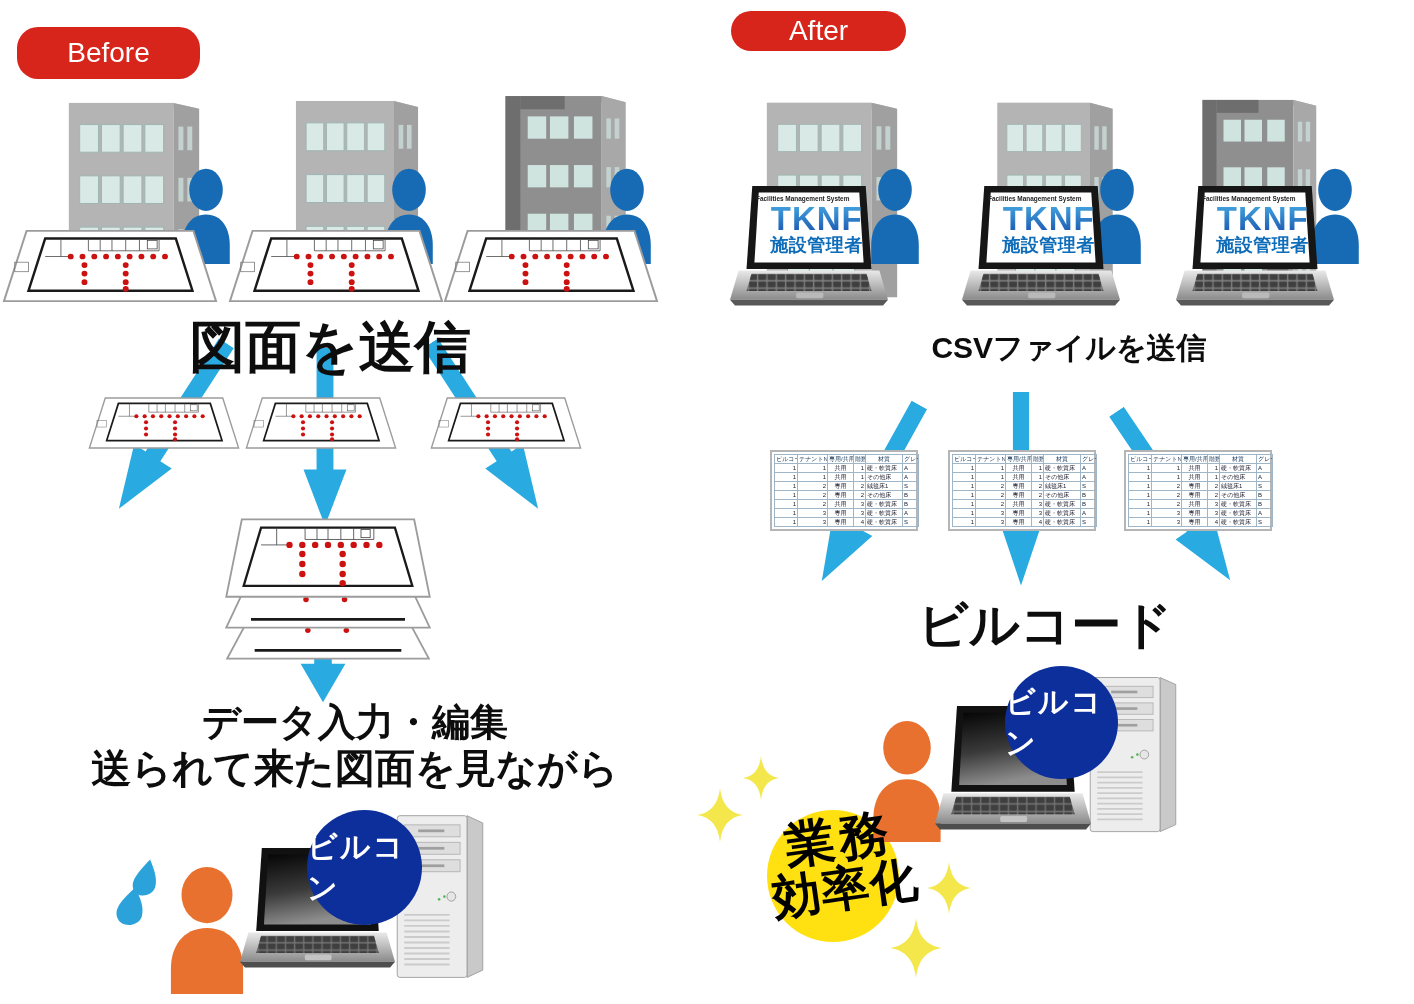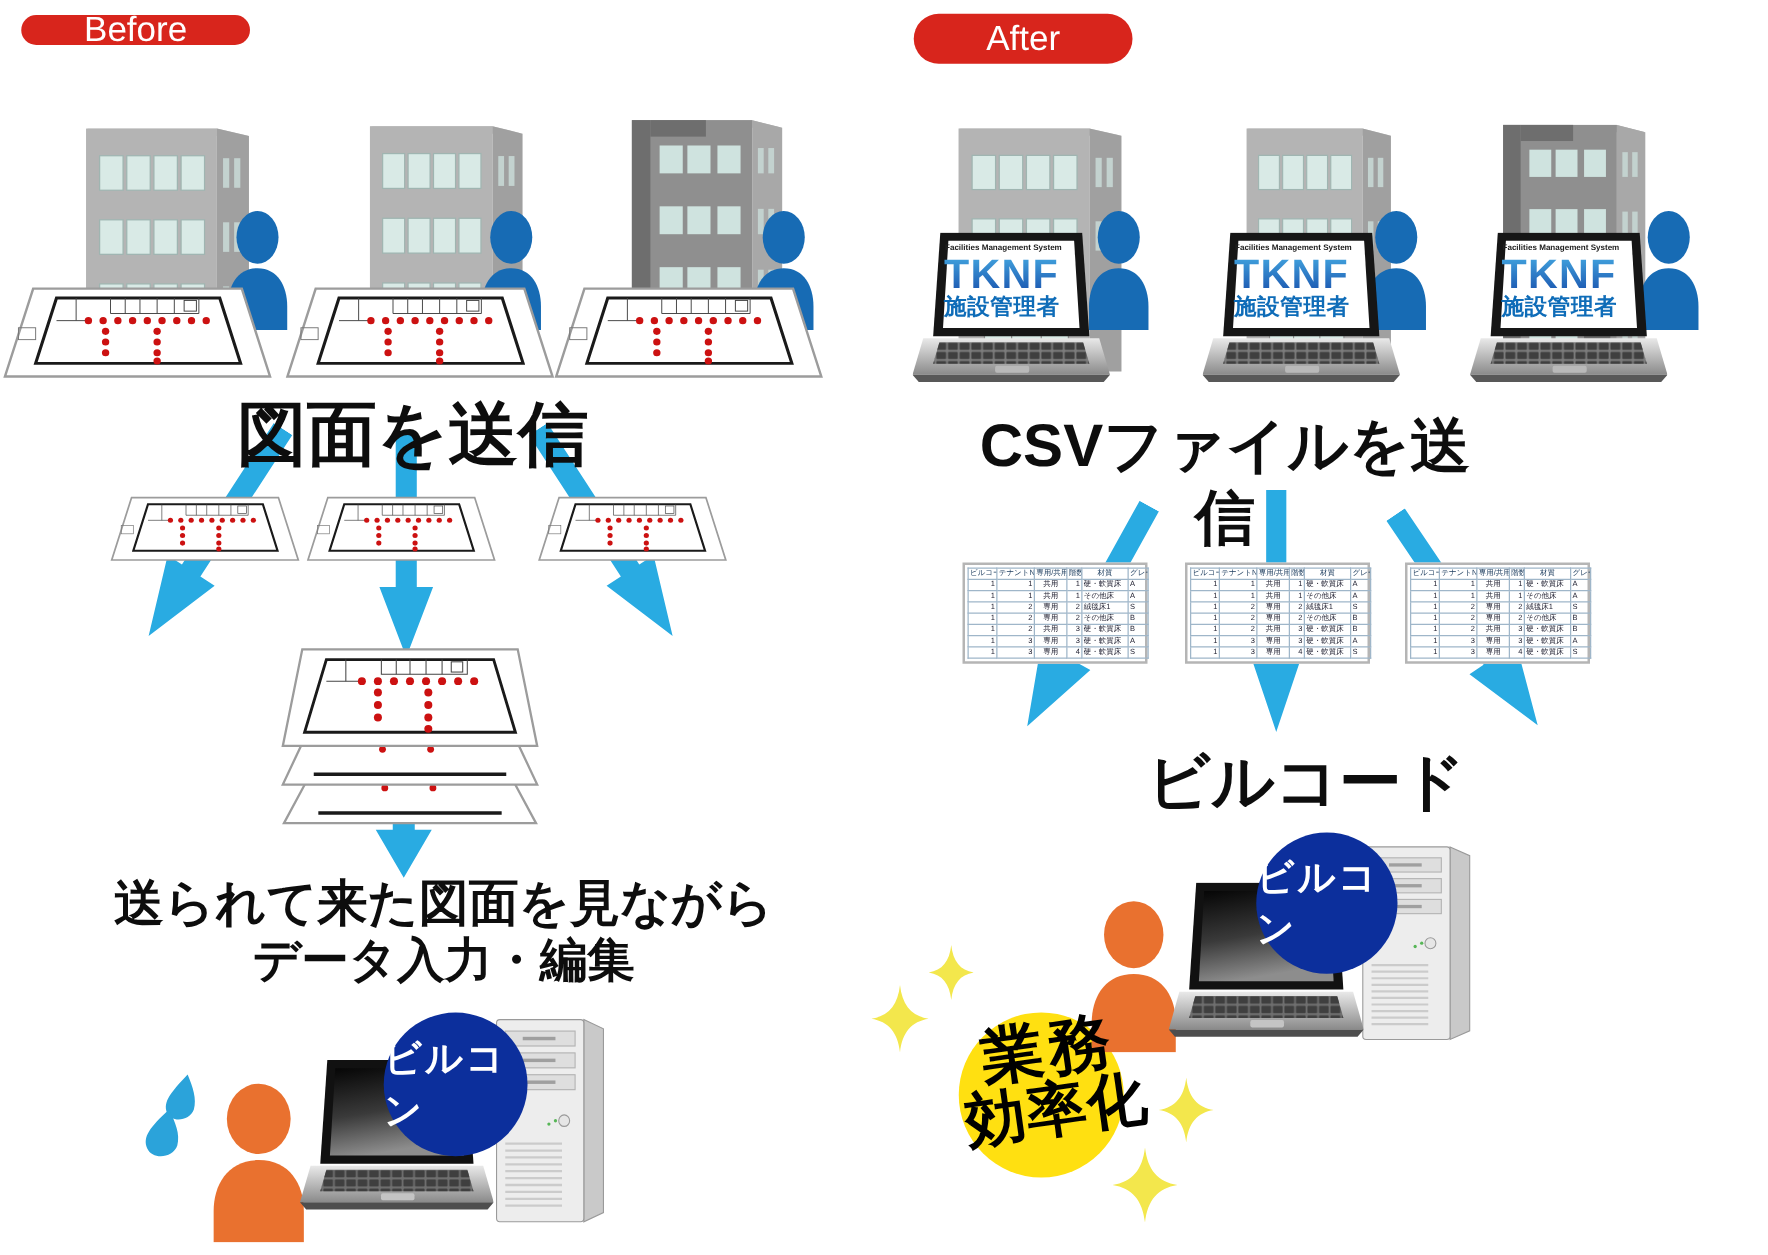--- a/index.html
+++ b/index.html
@@ -17,21 +17,21 @@
           justify-content:center;color:#fff;font-weight:bold;font-size:30px;letter-spacing:2px;z-index:4}
   .csv-card{background:#fff;border:2px solid #b5b5b5;padding:2px;box-sizing:border-box;z-index:3}
   .csv-card table{border-collapse:collapse;width:100%;table-layout:fixed;font-size:6px;line-height:1;color:#223}
   .csv-card th,.csv-card td{border:1px solid #9fb6c9;padding:0 1px;height:8px;overflow:hidden;
           white-space:nowrap;font-weight:normal}
   .csv-card th{text-align:center;color:#1a3a5c}
   .csv-card td:nth-child(1),.csv-card td:nth-child(2),.csv-card td:nth-child(4){text-align:right}
   .csv-card td:nth-child(3){text-align:center}
   .laptop{z-index:3}
   .tknf-screen{position:absolute;left:16%;top:5.5%;width:68%;height:57%;display:flex;
-          flex-direction:column;align-items:flex-start;text-align:center;z-index:4}
+          flex-direction:column;align-items:flex-end;text-align:center;z-index:4}
   .tknf-header{font-size:7px;font-weight:bold;color:#222;align-self:flex-start;margin:2px 0 0 1px;
           white-space:nowrap;transform:scale(.92);transform-origin:left top}
   .tknf-brand{font-size:33px;font-weight:bold;letter-spacing:1px;line-height:1.02;color:var(--tknf_blue,#1e5cb3);
           background:linear-gradient(180deg,#46abe3 0%,#1e5cb3 90%);
           -webkit-background-clip:text;background-clip:text;-webkit-text-fill-color:transparent}
   .tknf-sub{font-size:18px;font-weight:bold;color:#0e6cb8;line-height:1.15;white-space:nowrap;letter-spacing:.5px}
   .highlight-circle{background:var(--highlight_yellow,#ffe011);border-radius:50%;z-index:1}
   .highlight-text{z-index:5;font-weight:bold;color:#000;text-align:center;transform:rotate(-8deg);line-height:1.02}
   .highlight-text .l1{font-size:50px;letter-spacing:4px}
   .highlight-text .l2{font-size:48px;letter-spacing:1px}
@@ -260,21 +260,21 @@
   </symbol>
 
   <symbol id="sym-sparkle" viewBox="0 0 100 100">
     <path d="M50,0 C54,30 70,46 100,50 C70,54 54,70 50,100 C46,70 30,54 0,50 C30,46 46,30 50,0 Z"></path>
   </symbol>
 </defs>
 </svg>
 
 <div class="canvas">
 
-  <div class="badge c" style="left:17px;top:12px;width:183px;height:24px">
+  <div class="badge c" style="left:17px;top:27px;width:183px;height:52px">
     <span>Before</span>
   </div>
 
   <div class="c z1" style="left:55px;top:95px;width:158px;height:212px">
       <svg class="fill" viewBox="0 0 160 215" preserveAspectRatio="none">
         <use href="#sym-building-a"></use>
       </svg>
     </div>
   <div class="c z1" style="left:283px;top:93px;width:148px;height:214px">
       <svg class="fill" viewBox="0 0 160 215" preserveAspectRatio="none">
@@ -359,22 +359,22 @@
       </svg>
     </div>
 
   <div class="c z2" style="left:299px;top:640px;width:48px;height:64px">
       <svg class="fill" viewBox="0 0 60 70" preserveAspectRatio="none">
         <use href="#sym-arrow-s"></use>
       </svg>
     </div>
 
   <div class="title c" style="left:55px;top:700px;width:600px;font-size:40px">
+    <div style="font-size:38px">データ入力・編集</div>
     <div>送られて来た図面を見ながら</div>
-    <div style="font-size:38px">データ入力・編集</div>
   </div>
 
   <div class="c z2" style="left:112px;top:858px;width:58px;height:74px">
       <svg class="fill" viewBox="0 0 70 95" preserveAspectRatio="none">
         <use href="#sym-sweat"></use>
       </svg>
     </div>
   <div class="c z2 person-orange" style="left:163px;top:866px;width:88px;height:128px">
       <svg class="fill" viewBox="0 0 100 132" preserveAspectRatio="none">
         <use href="#sym-person"></use>
@@ -454,21 +454,21 @@
     <svg class="fill" viewBox="0 0 220 150" preserveAspectRatio="none">
         <use href="#sym-laptop-white"></use>
       </svg>
     <div class="tknf-screen">
       <div class="tknf-header">Facilities Management System</div>
       <div class="tknf-brand">TKNF</div>
       <div class="tknf-sub">施設管理者</div>
     </div>
   </div>
 
-  <div class="title c" style="left:775px;top:330px;width:410px;font-size:48px">CSVファイルを送信</div>
+  <div class="title c" style="left:864px;top:330px;width:410px;font-size:30px">CSVファイルを送信</div>
 
   <div class="c z2" style="left:846px;top:392px;width:48px;height:204px;transform:rotate(29deg)">
       <svg class="fill" viewBox="0 0 60 160" preserveAspectRatio="none">
         <use href="#sym-arrow"></use>
       </svg>
     </div>
   <div class="c z2" style="left:999px;top:392px;width:44px;height:196px">
       <svg class="fill" viewBox="0 0 60 160" preserveAspectRatio="none">
         <use href="#sym-arrow"></use>
       </svg>

